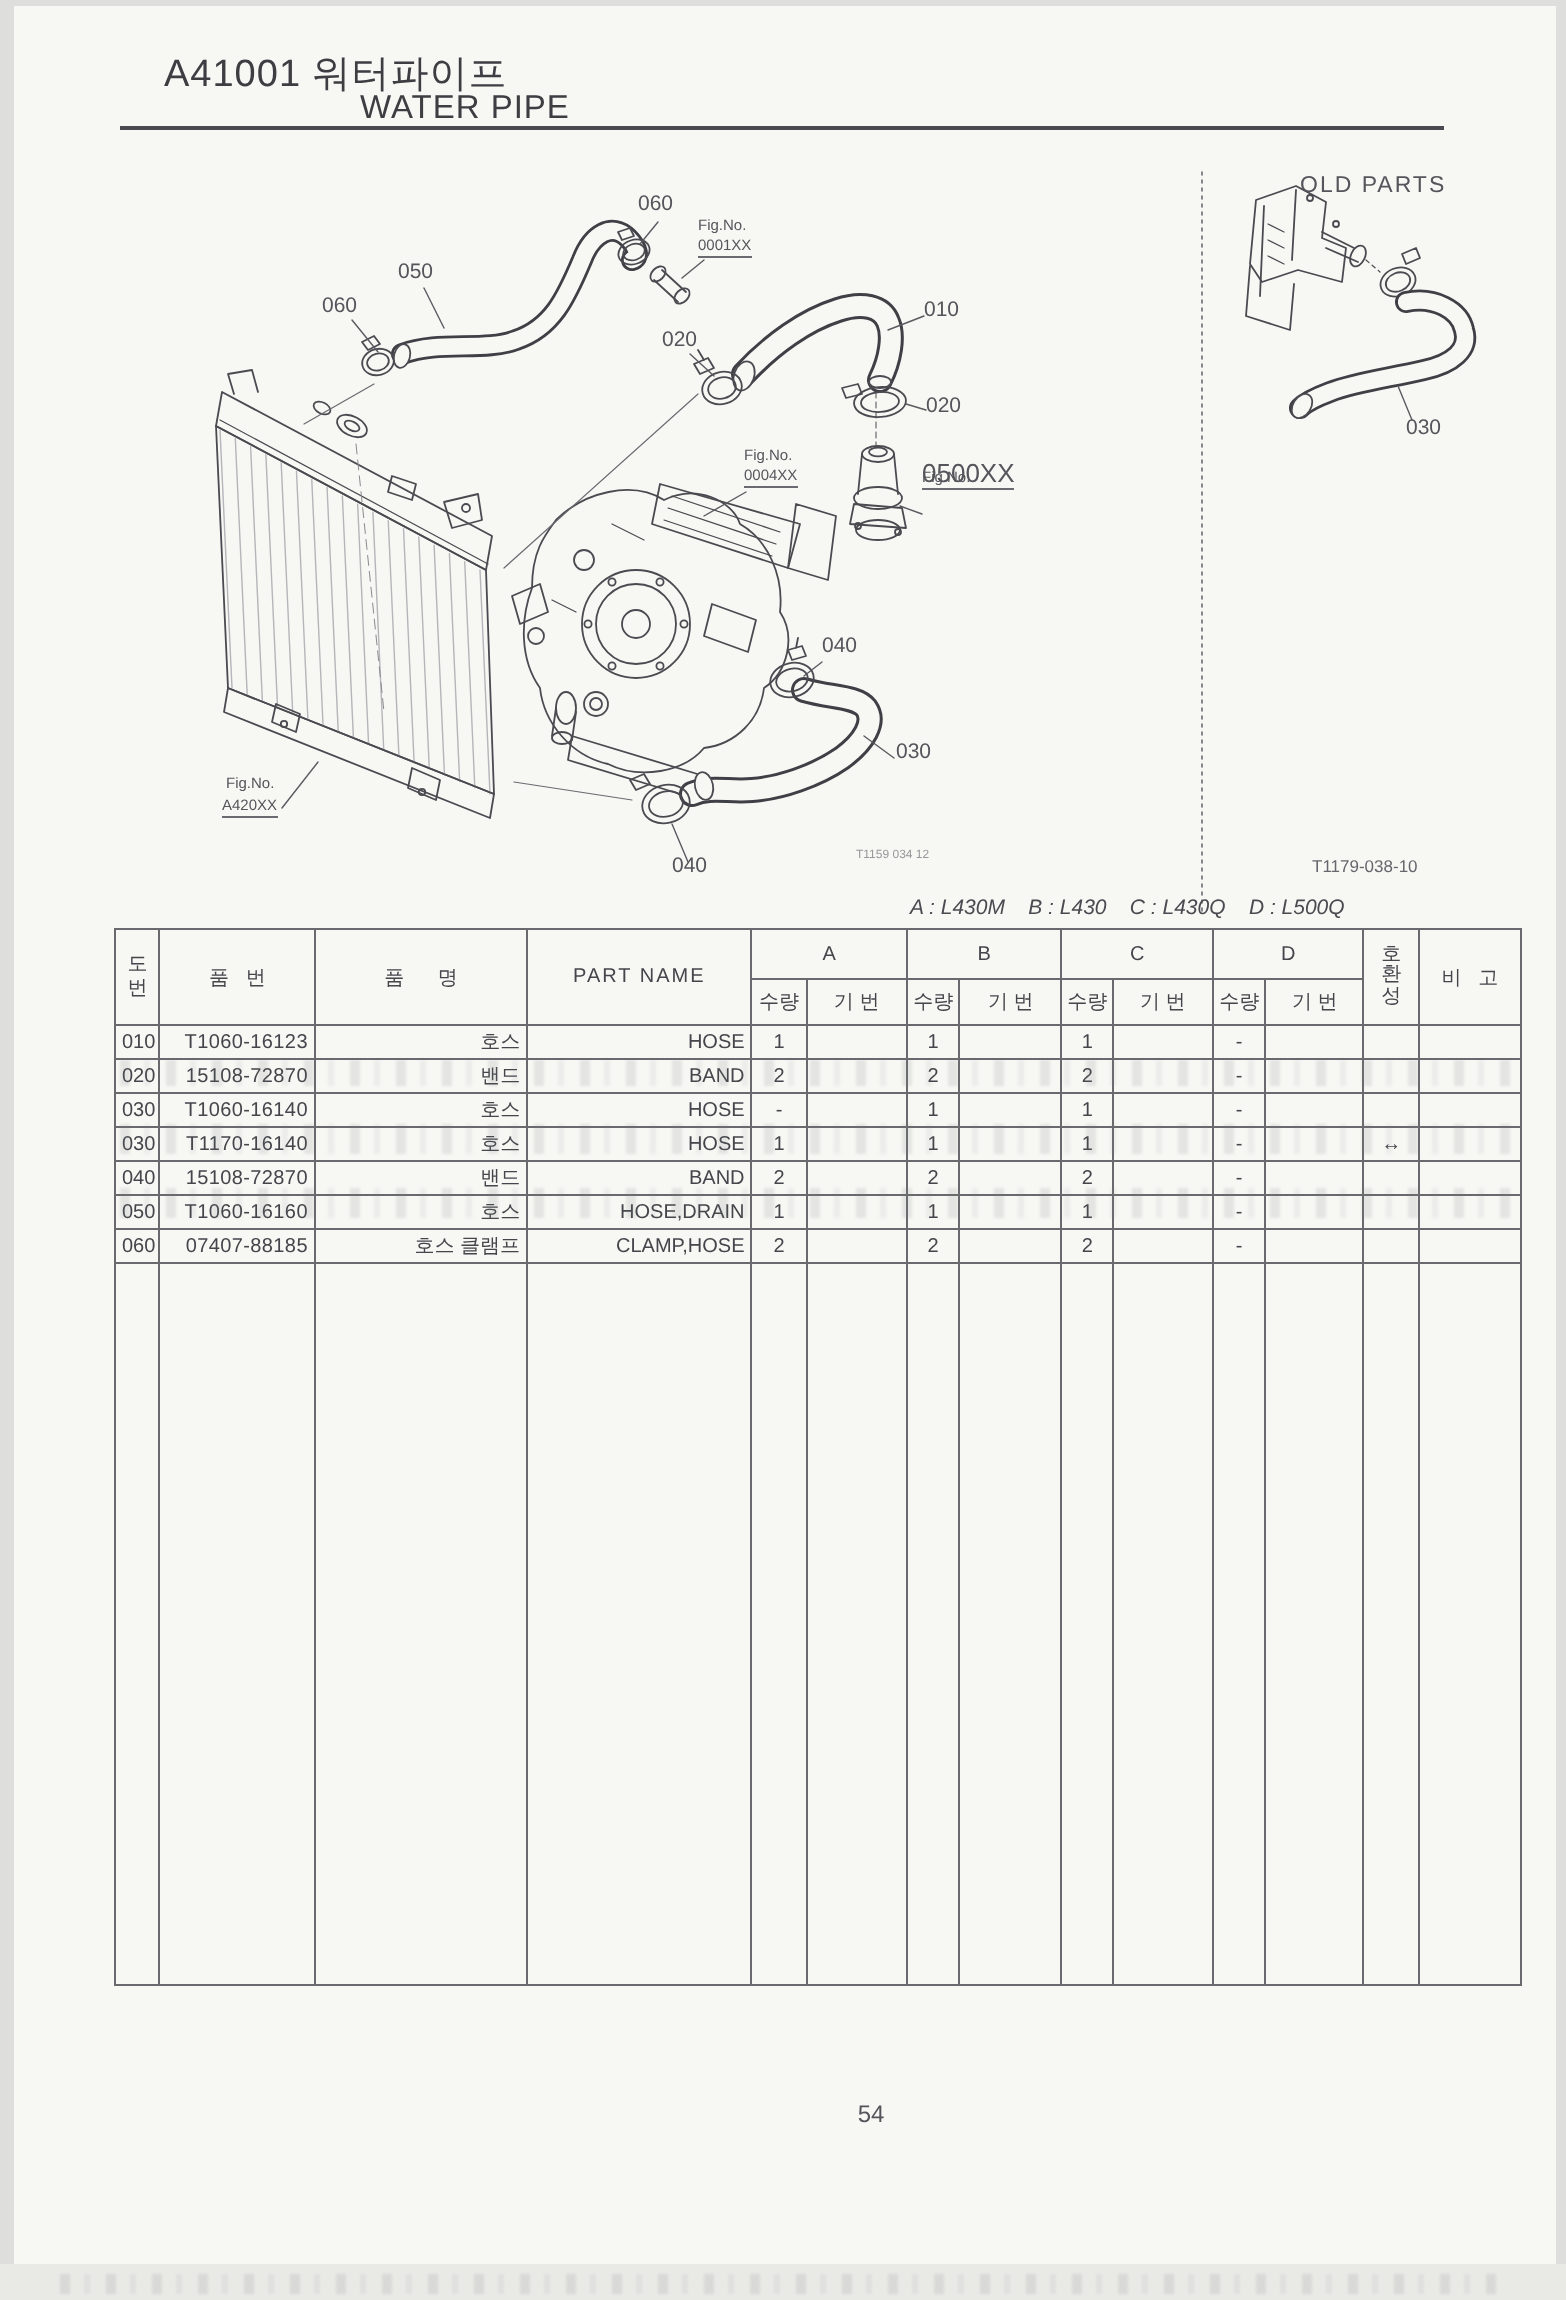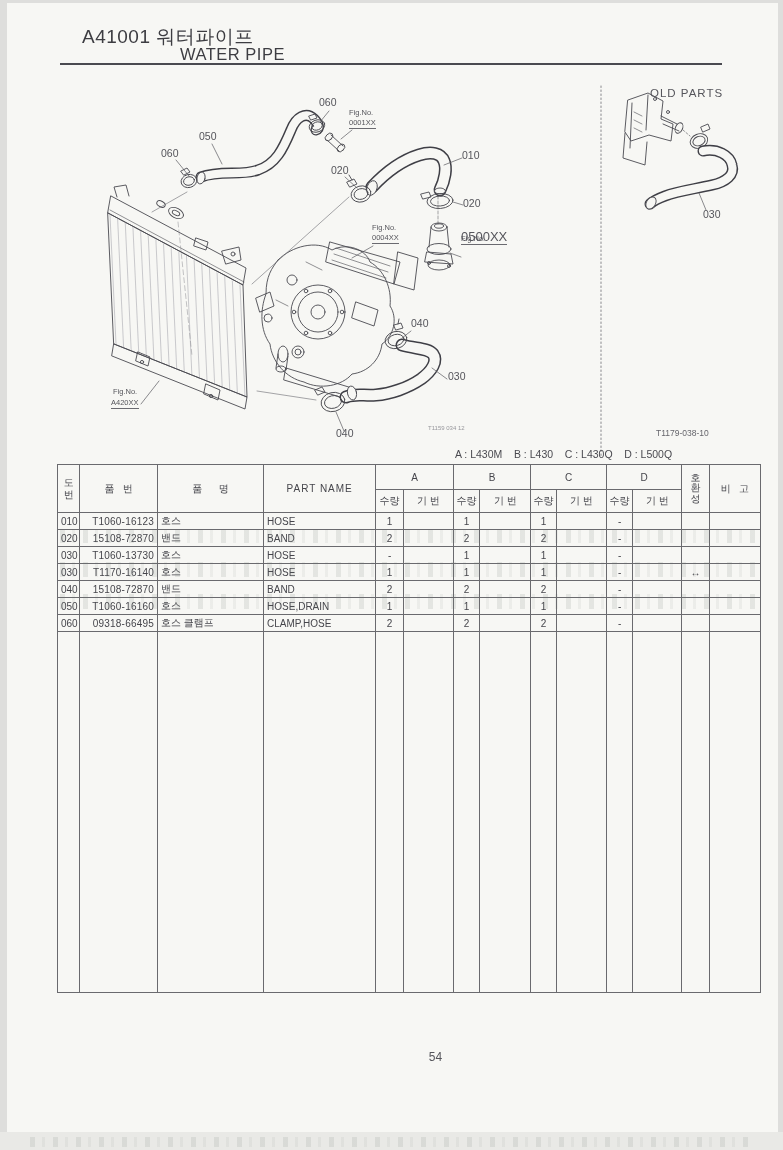--- a/index.html
+++ b/index.html
@@ -15,35 +15,35 @@
   .title-kr{position:absolute;left:82px;top:24px;font-size:19px;color:#3d3d42;letter-spacing:.5px;}
   .title-en{position:absolute;left:152px;top:45px;font-size:16.5px;color:#3d3d42;letter-spacing:.5px;margin-left:28px;}
   .title-rule{position:absolute;left:60px;top:63px;width:662px;height:2px;background:#4a4a50;}
 
   
   .diagram{position:absolute;left:55px;top:80px;width:720px;height:380px;}
   .diagram svg{position:absolute;left:0;top:0;}
   .callout{position:absolute;font-size:10.5px;color:#55555b;white-space:pre;line-height:1;}
   .callout.u{border-bottom:.8px solid #6a6a70;padding-bottom:1px;}
 
-  .models-line{position:absolute;left:455px;top:448px;width:306px;font-size:10.5px;color:#4a4a50;white-space:pre;}
+  .models-line{position:absolute;left:455px;top:448px;width:306px;font-size:10.5px;color:#4a4a50;white-space:pre;font-style:italic;}
 
   
   table.parts{position:absolute;left:57px;top:464px;border-collapse:collapse;table-layout:fixed;width:704px;color:#45454b;}
   table.parts th,table.parts td{border:1px solid #6a6a6e;font-weight:normal;font-size:10px;padding:0 3px;overflow:hidden;}
   table.parts{border:1.5px solid #58585e;}
   table.parts thead th{text-align:center;padding:1px 2px;}
   th.v{white-space:pre-line;font-size:9.5px;line-height:1.15;}
   th.compat{font-size:8.5px;line-height:1.05;}
   tr.grp th{height:22px;}
   tr.sub th{height:20px;font-size:10px;}
   tbody td{height:16px;}
   td.c-no{text-align:center;}
   td.c-pn{text-align:right;letter-spacing:.2px;}
-  td.c-kr,td.c-en{text-align:left;}
+  td.c-kr,td.c-en{text-align:right;}
   td.c-q{text-align:center;}
   tr.filler td{height:360px;}
 
   
   .legend{position:absolute;left:57px;top:1000px;width:704px;display:flex;justify-content:center;gap:26px;font-size:10px;color:#55555b;white-space:pre;}
   .page-number{position:absolute;left:0;top:1050px;width:783px;text-align:center;font-size:12px;color:#55555b;padding-left:44px;}
 
   
   .ghost{position:absolute;background:repeating-linear-gradient(90deg,rgba(110,120,116,.14) 0 5px,rgba(110,120,116,0) 5px 12px,rgba(110,120,116,.08) 12px 15px,rgba(110,120,116,0) 15px 23px);filter:blur(.7px);pointer-events:none;}
 </style>
@@ -339,21 +339,21 @@
           <td class="c-s"></td>
           <td class="c-q">2</td>
           <td class="c-s"></td>
           <td class="c-q">-</td>
           <td class="c-s"></td>
           <td class="c-q"></td>
           <td class="c-s"></td>
         </tr>
         <tr>
           <td class="c-no">030</td>
-          <td class="c-pn">T1060-13730</td>
+          <td class="c-pn">T1060-16140</td>
           <td class="c-kr">호스</td>
           <td class="c-en">HOSE</td>
           <td class="c-q">-</td>
           <td class="c-s"></td>
           <td class="c-q">1</td>
           <td class="c-s"></td>
           <td class="c-q">1</td>
           <td class="c-s"></td>
           <td class="c-q">-</td>
           <td class="c-s"></td>
@@ -403,21 +403,21 @@
           <td class="c-s"></td>
           <td class="c-q">1</td>
           <td class="c-s"></td>
           <td class="c-q">-</td>
           <td class="c-s"></td>
           <td class="c-q"></td>
           <td class="c-s"></td>
         </tr>
         <tr>
           <td class="c-no">060</td>
-          <td class="c-pn">09318-66495</td>
+          <td class="c-pn">07407-88185</td>
           <td class="c-kr">호스 클램프</td>
           <td class="c-en">CLAMP,HOSE</td>
           <td class="c-q">2</td>
           <td class="c-s"></td>
           <td class="c-q">2</td>
           <td class="c-s"></td>
           <td class="c-q">2</td>
           <td class="c-s"></td>
           <td class="c-q">-</td>
           <td class="c-s"></td>

